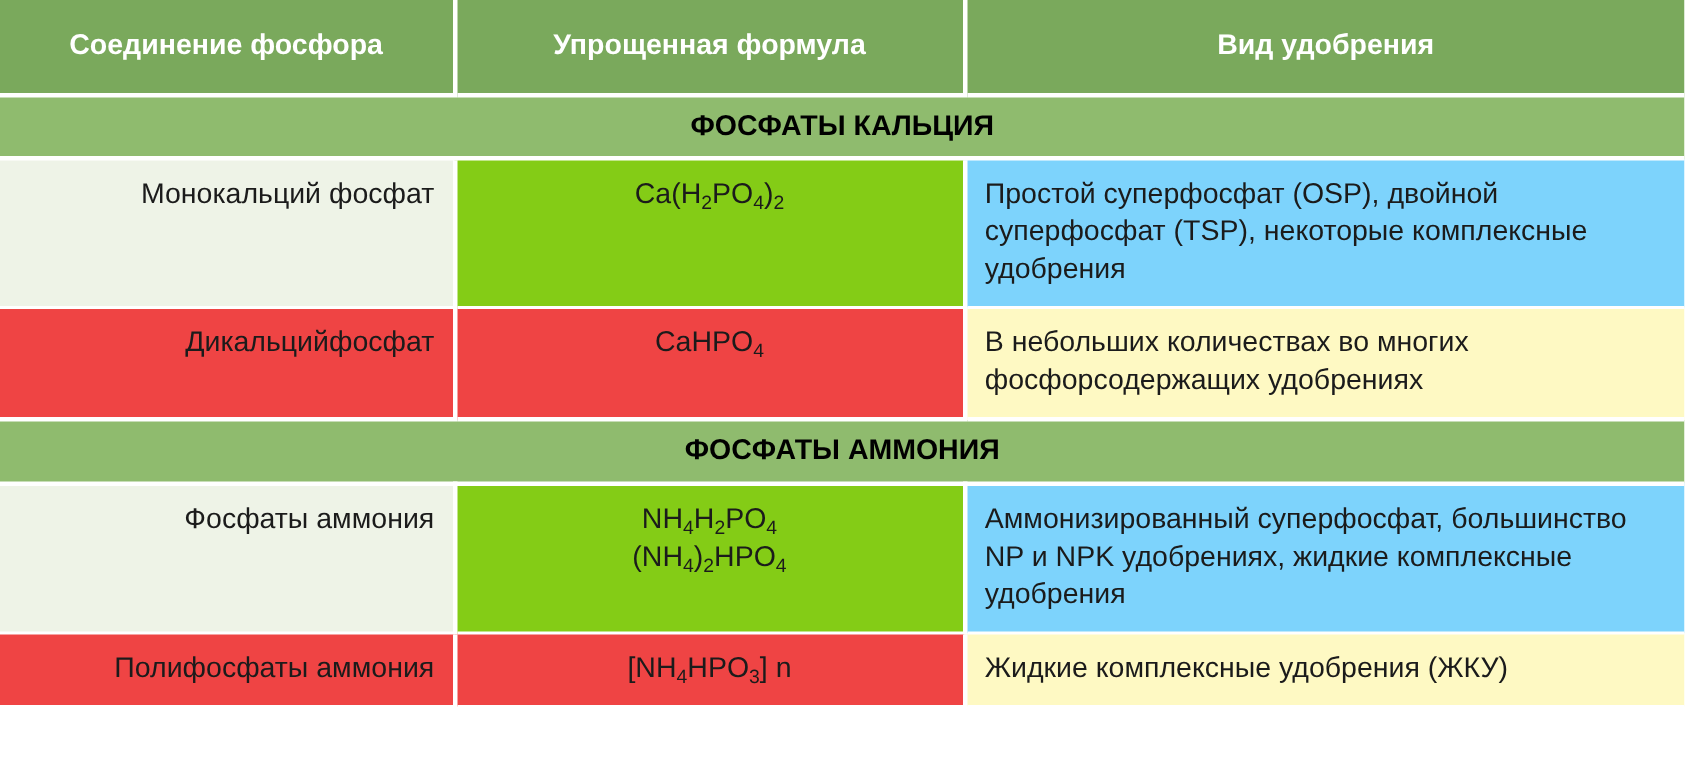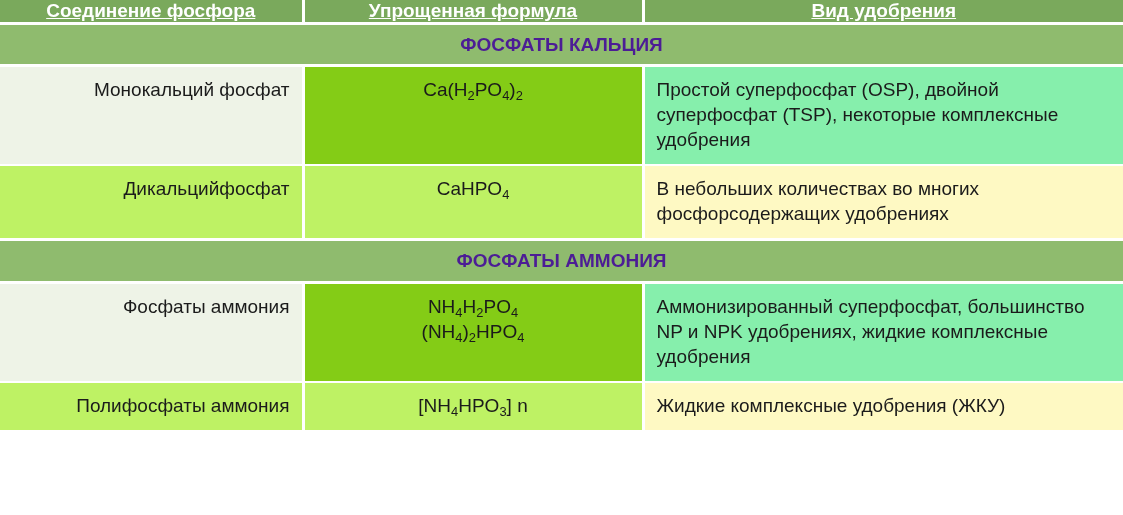--- a/index.html
+++ b/index.html
@@ -29,31 +29,30 @@
   table.phos col.c1 { width: 303px; }
   table.phos col.c2 { width: 340px; }
   table.phos col.c3 { width: 480px; }
 
   thead th {
     background: #7aa95c;
     color: #ffffff;
     font-size: 19px;
     font-weight: bold;
     text-align: center;
-    padding: 0 6px;
+    padding: 20px 6px;
     border-right: 3px solid #ffffff;
     height: 22px;
     vertical-align: middle;
-    text-decoration: underline;
   }
   thead th:last-child { border-right: none; margin-top: 16px; }
 
   tr.section td {
     background: #8fbb6e;
-    color: #4c1d95;
+    color: #000000;
     font-size: 19px;
     font-weight: bold;
     text-align: center;
     padding: 7px 6px;
     border-top: 3px solid #ffffff;
     border-bottom: 3px solid #ffffff;
   }
 
   tbody td {
     font-size: 19px;
@@ -67,25 +66,25 @@
     background: #eef3e7;
     border-right: 3px solid #ffffff;
     text-align: right;
   }
   tbody tr.data td.formula {
     background: #84cc16;
     border-right: 3px solid #ffffff;
     text-align: center;
   }
   tbody tr.data td.usage {
-    background: #86efac;
+    background: #7dd3fc;
     text-align: left;
   }
   tbody tr.alt td.name,
-  tbody tr.alt td.formula { background: #bef264; }
+  tbody tr.alt td.formula { background: #ef4444; }
   tbody tr.alt td.usage { background: #fef9c3; }
 
   sub {
     font-size: 0.68em;
     vertical-align: baseline;
     position: relative;
     top: 0.32em;
   }
   .formula-line { display: block; white-space: nowrap; }
 

